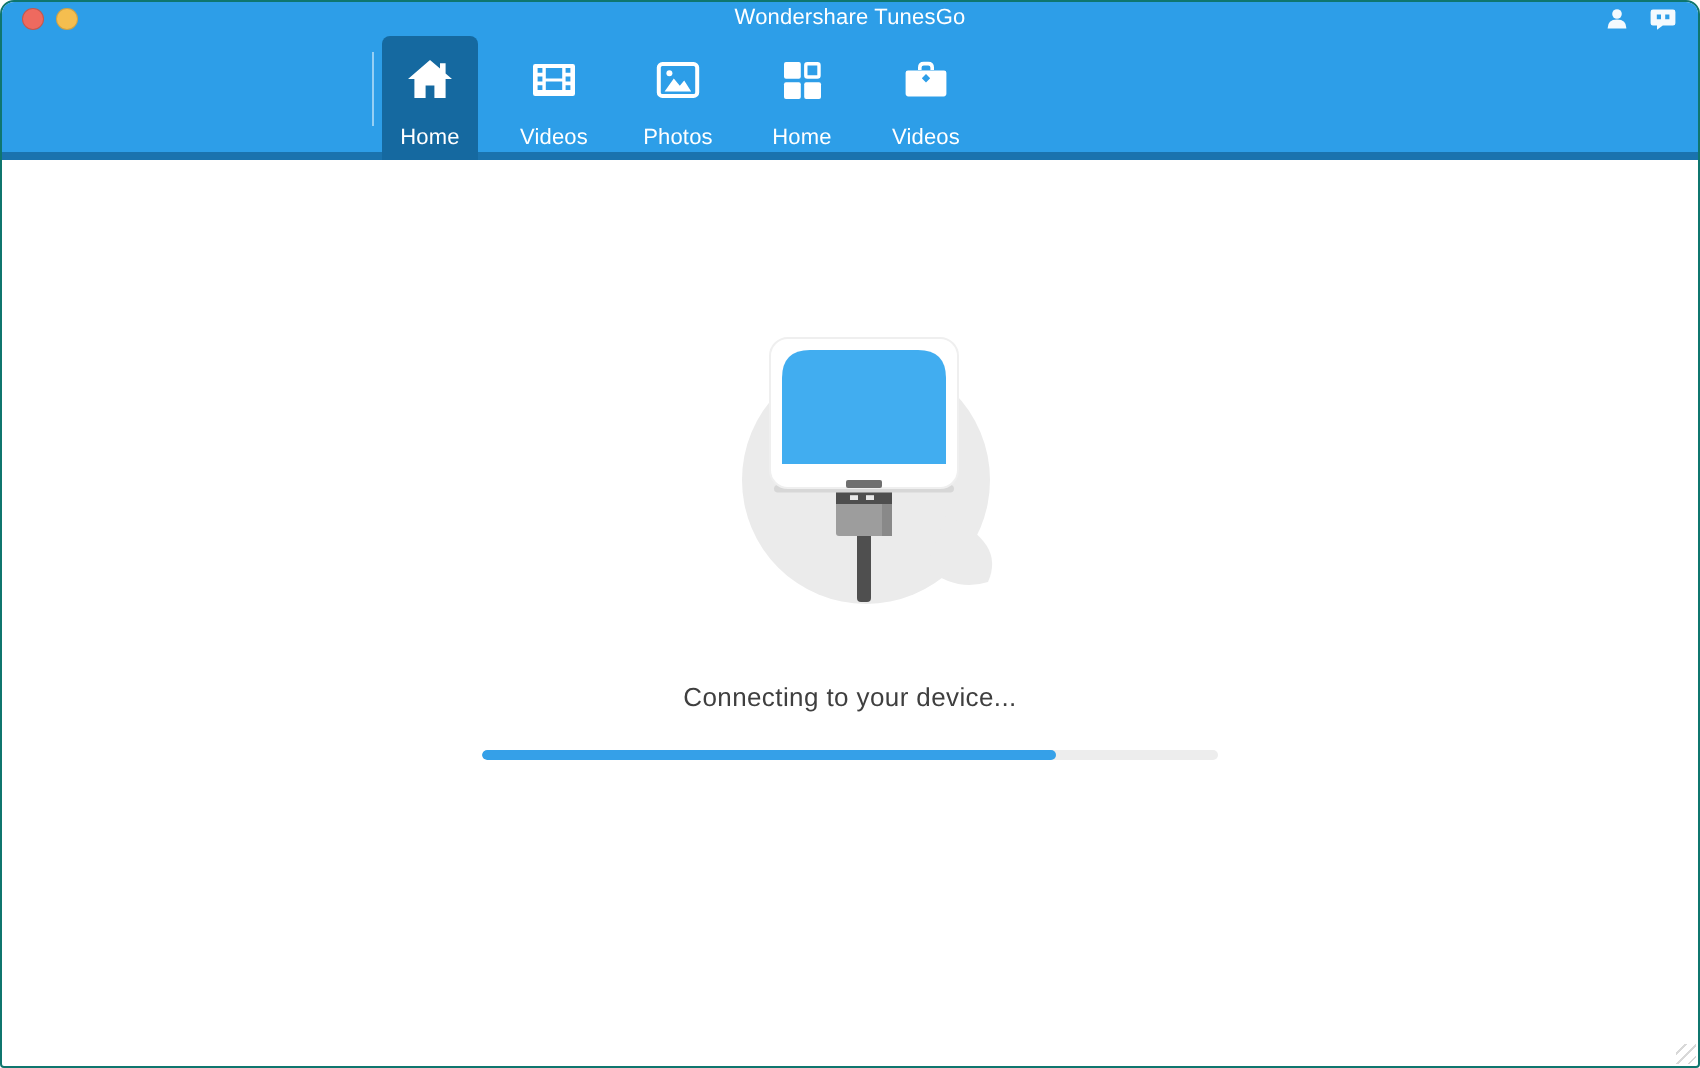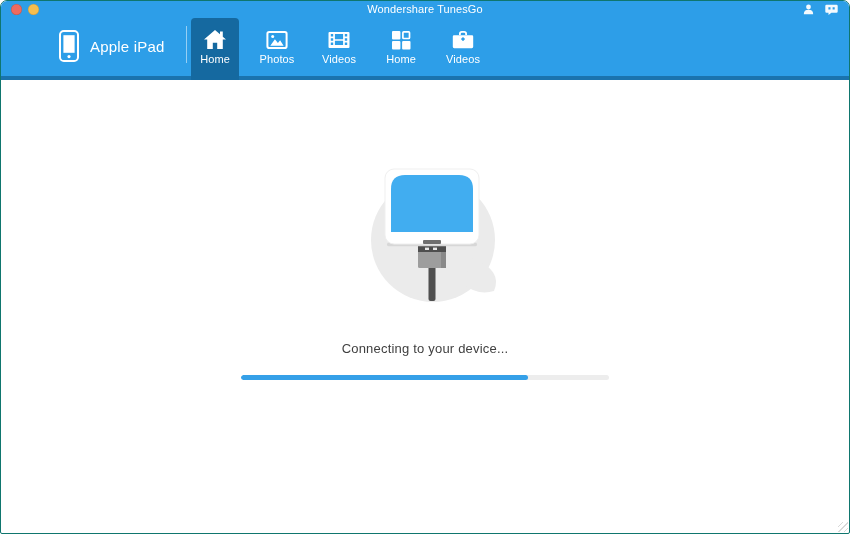--- a/index.html
+++ b/index.html
@@ -29,21 +29,21 @@
   
   .navbar{height:62px;background:var(--blue);border-bottom:4px solid var(--navborder);position:relative;}
   .device-sel{position:absolute;left:58px;top:6px;height:44px;display:flex;align-items:center;gap:11px;}
   .device-label{color:#fff;font-size:15px;font-weight:500;letter-spacing:.2px;}
   .nav-divider{position:absolute;left:185px;top:8px;width:1px;height:37px;background:rgba(255,255,255,.5);}
   .tabs{position:absolute;left:190px;top:0;display:flex;height:66px;}
   .tab{
     width:48px;margin-right:14px;height:62px;display:flex;flex-direction:column;
     align-items:center;padding-top:9px;cursor:pointer;border-radius:4px;
   }
-  .tab .tab-label{margin-top:0;font-size:11px;color:#fff;letter-spacing:.1px;}
+  .tab .tab-label{margin-top:10px;font-size:11px;color:#fff;letter-spacing:.1px;}
   .tab.active{background:var(--activetab);height:66px;}
   .tab svg{display:block;}
   
   .content{position:relative;height:451px;background:#fff;}
   .illustration{position:absolute;left:332px;top:75px;}
   .status{position:absolute;top:261px;left:0;width:100%;text-align:center;
           font-size:13px;color:#3F3F3F;letter-spacing:.2px;}
   .progress{position:absolute;left:240px;top:295px;width:368px;height:5px;
             background:var(--ptrack);border-radius:3px;overflow:hidden;}
   .progress-fill{height:100%;width:78%;background:var(--pfill);border-radius:3px;}
@@ -67,59 +67,51 @@
         <path d="M0.8 10.2 Q0.8 5.8 5.5 5.8 Q10.2 5.8 10.2 10.2 Z" fill="#fff"></path>
       </svg>
       <svg width="13" height="11" viewBox="0 0 13 11">
         <path fill-rule="evenodd" fill="#fff" d="M1.5 0.8 h10 a1.2 1.2 0 0 1 1.2 1.2 v5.6 a1.2 1.2 0 0 1 -1.2 1.2 H6.4 L3.5 10.9 V8.8 H1.5 A1.2 1.2 0 0 1 0.3 7.6 V2 A1.2 1.2 0 0 1 1.5 0.8 Z M3.4 3.3 v2.3 h2.1 V3.3 Z M7.6 3.3 v2.3 h2.1 V3.3 Z"></path>
       </svg>
     </div>
   </div>
 
   <div class="navbar">
 
-    <div class="device-sel">
-      <svg width="20" height="32" viewBox="0 0 20 32">
-        <rect x="1" y="1" width="18" height="30" rx="3.8" fill="none" stroke="#fff" stroke-width="2"></rect>
-        <rect x="4.4" y="5.2" width="11.2" height="17.6" fill="#fff"></rect>
-        <circle cx="10" cy="26.6" r="1.6" fill="#fff"></circle>
-      </svg>
-      <span class="device-label">Apple iPad</span>
-    </div>
 
     <div class="nav-divider"></div>
 
     <div class="tabs">
 
       <div class="tab active">
         <svg width="26" height="26" viewBox="0 0 26 26">
           <path fill-rule="evenodd" fill="#fff" d="M13 3 L18 7.3 V4.6 h2.8 V9.7 L24 12.5 H20.8 V22 H5.2 V12.5 H2 Z M10.8 22 V15.8 h4.4 V22 Z"></path>
         </svg>
         <span class="tab-label">Home</span>
       </div>
 
 
       <div class="tab">
         <svg width="26" height="26" viewBox="0 0 26 26">
-          <rect x="3.4" y="5" width="19.2" height="16" rx="1.8" fill="none" stroke="#fff" stroke-width="2"></rect>
-          <circle cx="8.7" cy="9.6" r="1.5" fill="#fff"></circle>
-          <path fill="#fff" d="M6.3 18.8 L10.9 12.3 L13.9 15.9 L16.1 13.3 L19.6 18.8 Z"></path>
-        </svg>
-        <span class="tab-label">Photos</span>
-      </div>
-
-      <div class="tab">
-        <svg width="26" height="26" viewBox="0 0 26 26">
           <path fill-rule="evenodd" fill="#fff" d="
             M3.6 5 H22.4 A1.1 1.1 0 0 1 23.5 6.1 V19.9 A1.1 1.1 0 0 1 22.4 21 H3.6 A1.1 1.1 0 0 1 2.5 19.9 V6.1 A1.1 1.1 0 0 1 3.6 5 Z
             M4.8 7 v2.4 h2.4 V7 Z  M4.8 11.3 v2.4 h2.4 v-2.4 Z  M4.8 15.6 v2.4 h2.4 v-2.4 Z
             M18.8 7 v2.4 h2.4 V7 Z M18.8 11.3 v2.4 h2.4 v-2.4 Z M18.8 15.6 v2.4 h2.4 v-2.4 Z
             M8.9 7 v5.2 h8.2 V7 Z  M8.9 13.8 v4.2 h8.2 v-4.2 Z"></path>
         </svg>
         <span class="tab-label">Videos</span>
+      </div>
+
+      <div class="tab">
+        <svg width="26" height="26" viewBox="0 0 26 26">
+          <rect x="3.4" y="5" width="19.2" height="16" rx="1.8" fill="none" stroke="#fff" stroke-width="2"></rect>
+          <circle cx="8.7" cy="9.6" r="1.5" fill="#fff"></circle>
+          <path fill="#fff" d="M6.3 18.8 L10.9 12.3 L13.9 15.9 L16.1 13.3 L19.6 18.8 Z"></path>
+        </svg>
+        <span class="tab-label">Photos</span>
       </div>
 
       <div class="tab">
         <svg width="26" height="26" viewBox="0 0 26 26">
           <rect x="4" y="4" width="8.4" height="8.4" rx="1" fill="#fff"></rect>
           <rect x="14.9" y="4.9" width="6.6" height="6.6" rx="0.8" fill="none" stroke="#fff" stroke-width="1.7"></rect>
           <rect x="4" y="14.1" width="8.4" height="8.4" rx="1" fill="#fff"></rect>
           <rect x="14.1" y="14.1" width="8.4" height="8.4" rx="1" fill="#fff"></rect>
         </svg>
         <span class="tab-label">Home</span>

